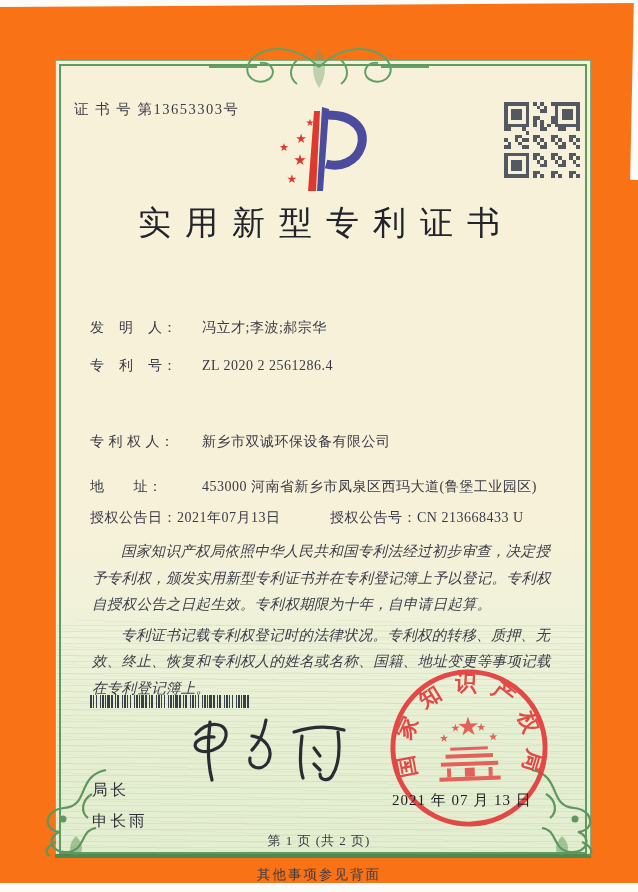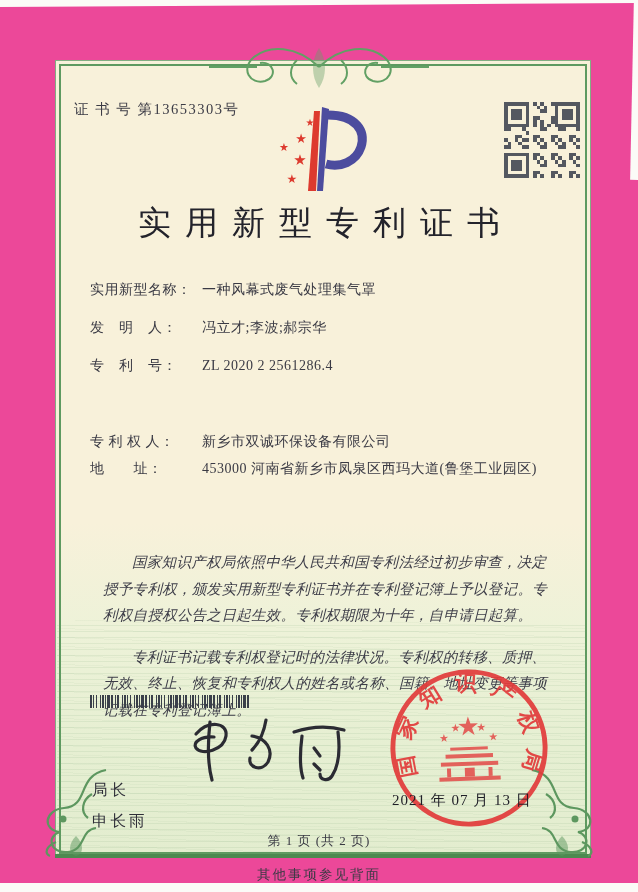--- a/index.html
+++ b/index.html
@@ -1,16 +1,16 @@
 <!DOCTYPE html>
 <html><head>
 <meta charset="utf-8">
 <style>
   html,body{margin:0;padding:0;background:#e8e6df;}
-  .page{position:relative;width:638px;height:892px;background:#ec4899;overflow:hidden;
+  .page{position:relative;width:638px;height:892px;background:#f97316;overflow:hidden;
         font-family:"Liberation Serif","DejaVu Serif",serif;}
   .scan-edge-top{position:absolute;left:-4px;top:-6px;width:646px;height:11px;background:#fbfbf7;transform:rotate(-.35deg);}
   .scan-edge-bottom{position:absolute;left:0;top:883px;width:638px;height:9px;background:#fbfbf7;}
   .scan-edge-right{position:absolute;right:-8px;top:0;width:14px;height:180px;background:#fbfbf7;transform:rotate(1.2deg);}
 
   .ghost-stamp{position:absolute;left:55px;top:95px;width:140px;height:120px;border-radius:50%;
     background:radial-gradient(closest-side,rgba(230,150,130,.12),rgba(230,150,130,.05) 60%,transparent 75%);}
 
   .frame{position:absolute;left:55px;top:60px;width:534px;height:796px;border:1px solid #83ad83;
     background:linear-gradient(180deg,#f8f1da 0%,#f8f1da 58%,#edf2d8 72%,#e6efd2 86%,#e3edcf 100%);}
@@ -24,21 +24,21 @@
   .logo{position:absolute;left:266px;top:103px;width:106px;height:94px;}
   .qr{position:absolute;left:504px;top:102px;width:76px;height:76px;opacity:.88;}
 
   .title{position:absolute;left:0;right:0;top:201px;text-align:center;font-size:33px;font-weight:400;
     letter-spacing:14px;text-indent:14px;color:#23232b;}
 
   .row{position:absolute;left:90px;width:490px;font-size:14px;color:#3a3a44;letter-spacing:.5px;}
   .row .lbl{display:inline-block;width:112px;}
   .row .second{position:absolute;left:240px;}
   .paras{position:absolute;left:88px;top:534px;width:480px;}
-  .paras p{margin:15px;text-indent:2em;font-size:14.5px;line-height:26.5px;color:#3d3d48;font-style:italic;letter-spacing:.3px;}
+  .paras p{margin:4px;text-indent:2em;font-size:14.5px;line-height:26.5px;color:#3d3d48;font-style:italic;letter-spacing:.3px;}
 
   .barcode{position:absolute;left:90px;top:695px;width:160px;height:13px;}
   .signer{position:absolute;left:92px;top:774px;font-family:"Liberation Sans","DejaVu Sans",sans-serif;
     font-size:15.5px;letter-spacing:3px;color:#2e2e38;line-height:31px;}
   .signature{position:absolute;left:182px;top:706px;width:175px;height:88px;}
 
   .seal{position:absolute;left:385px;top:664px;width:168px;height:168px;opacity:.92;transform:rotate(-2deg);}
   .seal-date{position:absolute;left:392px;top:791px;font-size:15px;color:#1e1e26;letter-spacing:1px;}
 
   .page-info{position:absolute;left:0;right:0;top:832px;text-align:center;font-size:13px;color:#3a3a44;letter-spacing:1px;}
@@ -297,34 +297,35 @@
         <rect x="10" y="20" width="1" height="1"></rect>
         <rect x="13" y="20" width="1" height="1"></rect>
         <rect x="15" y="20" width="1" height="1"></rect>
         <rect x="18" y="20" width="1" height="1"></rect>
         <rect x="20" y="20" width="1" height="1"></rect>
       </g>
   </svg>
 
   <div class="title">实用新型专利证书</div>
 
-  <div class="row" style="top:281px">
-    <span class="lbl">实用新型名称：</span><span>一种风幕式废气处理集气罩</span>
-  </div>
   <div class="row" style="top:319px">
     <span class="lbl">发　明　人：</span><span>冯立才;李波;郝宗华</span>
   </div>
   <div class="row" style="top:357px">
     <span class="lbl">专　利　号：</span><span>ZL 2020 2 2561286.4</span>
   </div>
   <div class="row" style="top:433px">
     <span class="lbl">专 利 权 人：</span><span>新乡市双诚环保设备有限公司</span>
   </div>
-  <div class="row" style="top:460px">
+  <div class="row" style="top:478px">
     <span class="lbl">地　　址：</span><span>453000 河南省新乡市凤泉区西玛大道(鲁堡工业园区)</span>
+  </div>
+  <div class="row" style="top:509px">
+    <span>授权公告日：</span><span>2021年07月13日</span>
+    <span class="second"><span>授权公告号：</span><span>CN 213668433 U</span></span>
   </div>
 
   <div class="paras">
     <p>国家知识产权局依照中华人民共和国专利法经过初步审查，决定授予专利权，颁发实用新型专利证书并在专利登记簿上予以登记。专利权自授权公告之日起生效。专利权期限为十年，自申请日起算。</p>
     <p>专利证书记载专利权登记时的法律状况。专利权的转移、质押、无效、终止、恢复和专利权人的姓名或名称、国籍、地址变更等事项记载在专利登记簿上。</p>
   </div>
 
   <svg class="barcode" viewBox="0 0 160 13" preserveAspectRatio="none">
     <g id="bcg" fill="#3a404a">
         <rect x="0" y="0" width="2" height="13"></rect>

